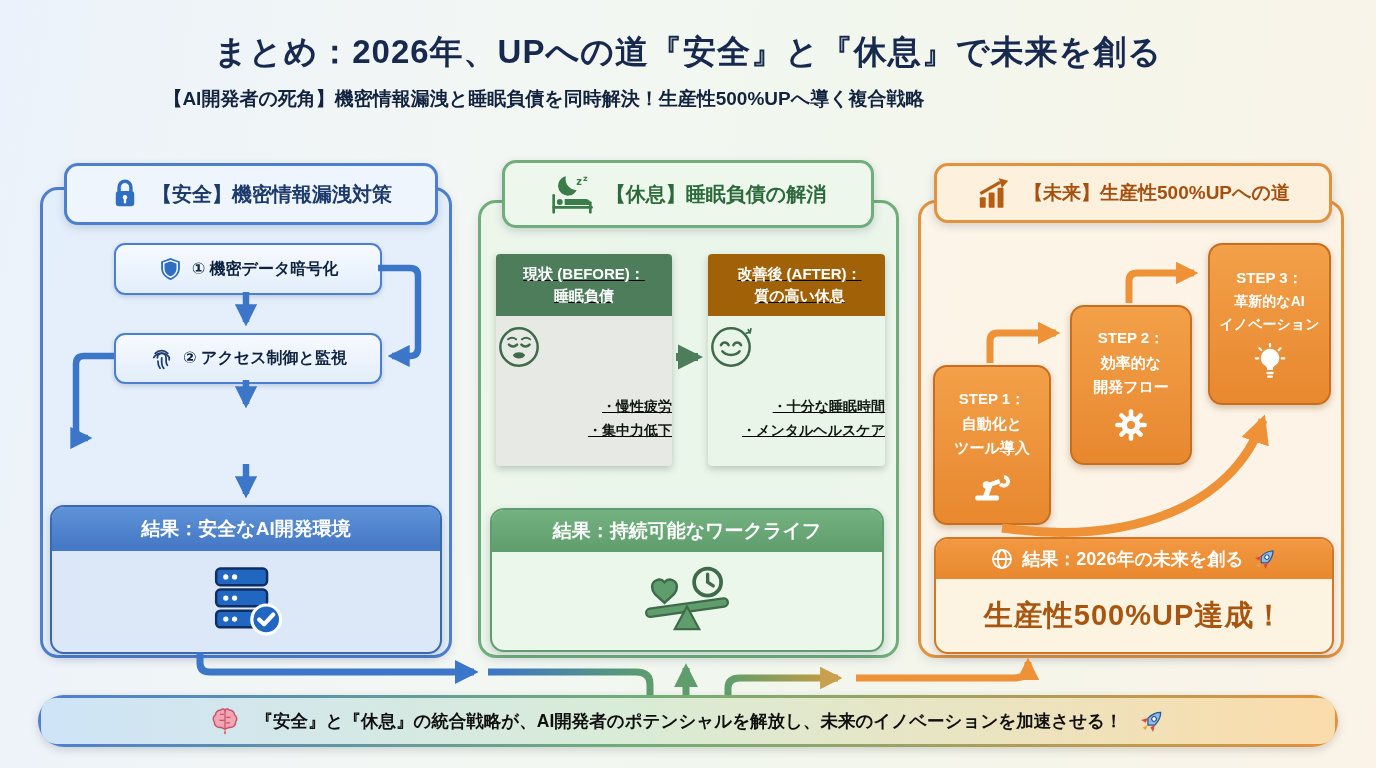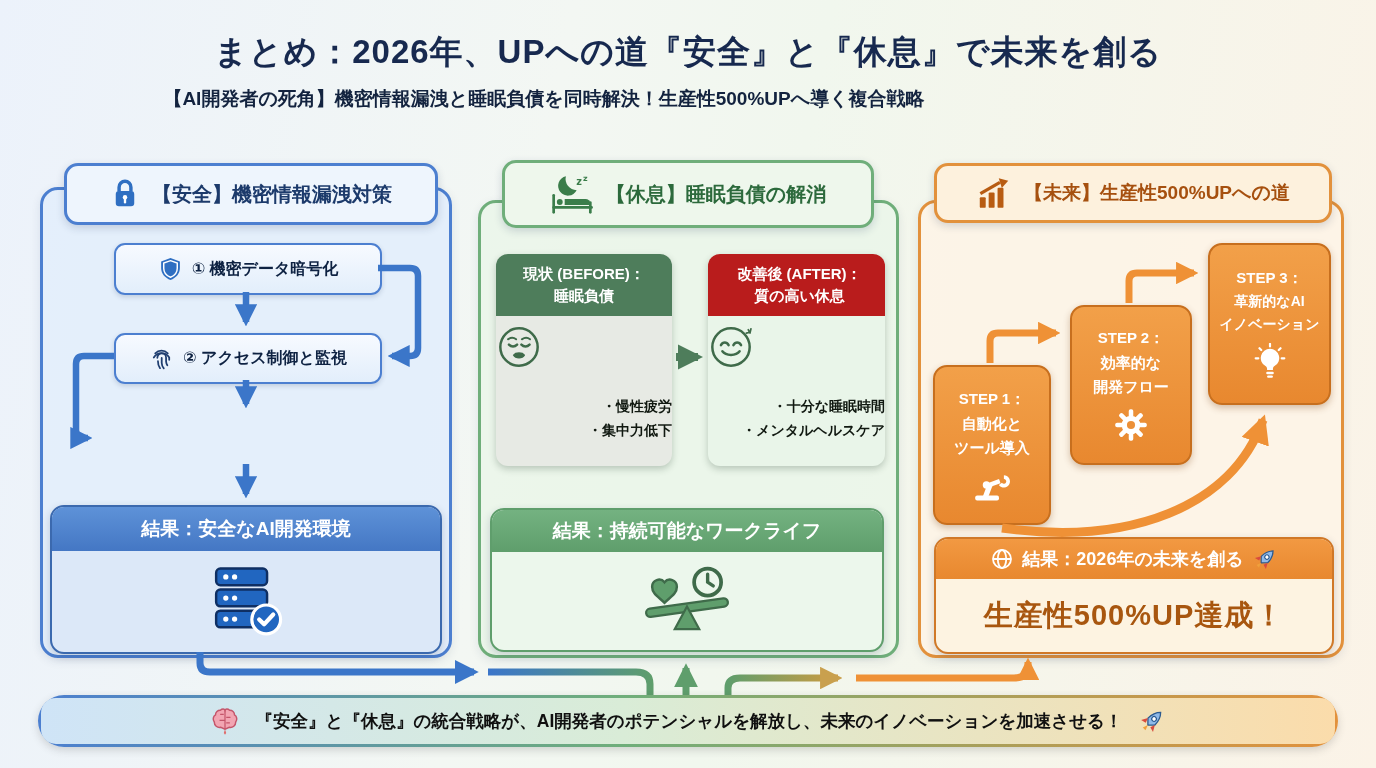--- a/index.html
+++ b/index.html
@@ -31,29 +31,29 @@
   .sbox{display:flex;align-items:center;justify-content:center;gap:9px;background:linear-gradient(180deg,#f7faff,#e2eefb);
         border:2.5px solid #4c7fd0;border-radius:11px;box-shadow:0 2px 5px rgba(30,50,90,.18);
         font-size:16px;font-weight:700;color:#0e2242;z-index:3;}
   .result{border-radius:14px;overflow:hidden;box-shadow:0 3px 8px rgba(30,50,90,.2);z-index:3;}
   .result .band{display:flex;align-items:center;justify-content:center;gap:8px;font-weight:800;color:#fff;}
   .result-blue{left:50px;top:505px;width:388px;height:145px;border:2.5px solid #3b69ae;background:#dce8f8;}
   .result-blue .band{height:44px;font-size:19px;background:linear-gradient(180deg,#5e92d8,#4477c4);}
   .result-blue .body{display:flex;align-items:center;justify-content:center;height:99px;}
 
   
-  .card{border-radius:12px;overflow:hidden;box-shadow:0 3px 7px rgba(30,60,40,.25);z-index:3;}
+  .card{border-radius:4px;overflow:hidden;box-shadow:0 3px 7px rgba(30,60,40,.25);z-index:3;text-decoration:underline;}
   .card .chead{color:#fff;font-size:15px;font-weight:700;text-align:center;line-height:1.45;padding:9px 2px;}
   .card .cbody{padding:8px 0 0 0;text-align:center;}
   .card ul{list-style:none;margin:24px 0 0 0;padding:0 0 0 13px;text-align:right;}
   .card li{font-size:14px;font-weight:700;color:#101810;line-height:1.75;}
   .card-before{left:496px;top:254px;width:176px;height:212px;background:#e7eae4;}
   .card-before .chead{background:#4e7d5b;}
   .card-after{left:708px;top:254px;width:177px;height:212px;background:#e9f5e9;}
-  .card-after .chead{background:#b91c1c;padding-left:8px;}
+  .card-after .chead{background:#a16207;padding-left:8px;}
   .result-green{left:490px;top:508px;width:390px;height:140px;border:2.5px solid #5f9e6c;background:#ecf7ec;}
   .result-green .band{height:42px;font-size:19px;background:linear-gradient(180deg,#74b281,#5f9e6c);}
   .result-green .body{display:flex;align-items:center;justify-content:center;height:93px;}
 
   
   .step{display:flex;flex-direction:column;align-items:center;justify-content:center;gap:2px;
         background:linear-gradient(180deg,#f2a049,#e8882f);border:2.5px solid #c76f1e;border-radius:14px;
         box-shadow:0 3px 7px rgba(120,60,10,.3);color:#fff;font-weight:800;text-align:center;z-index:3;}
   .step .l{font-size:15px;line-height:1.5;}
   .step3 .l{font-size:14px;}

